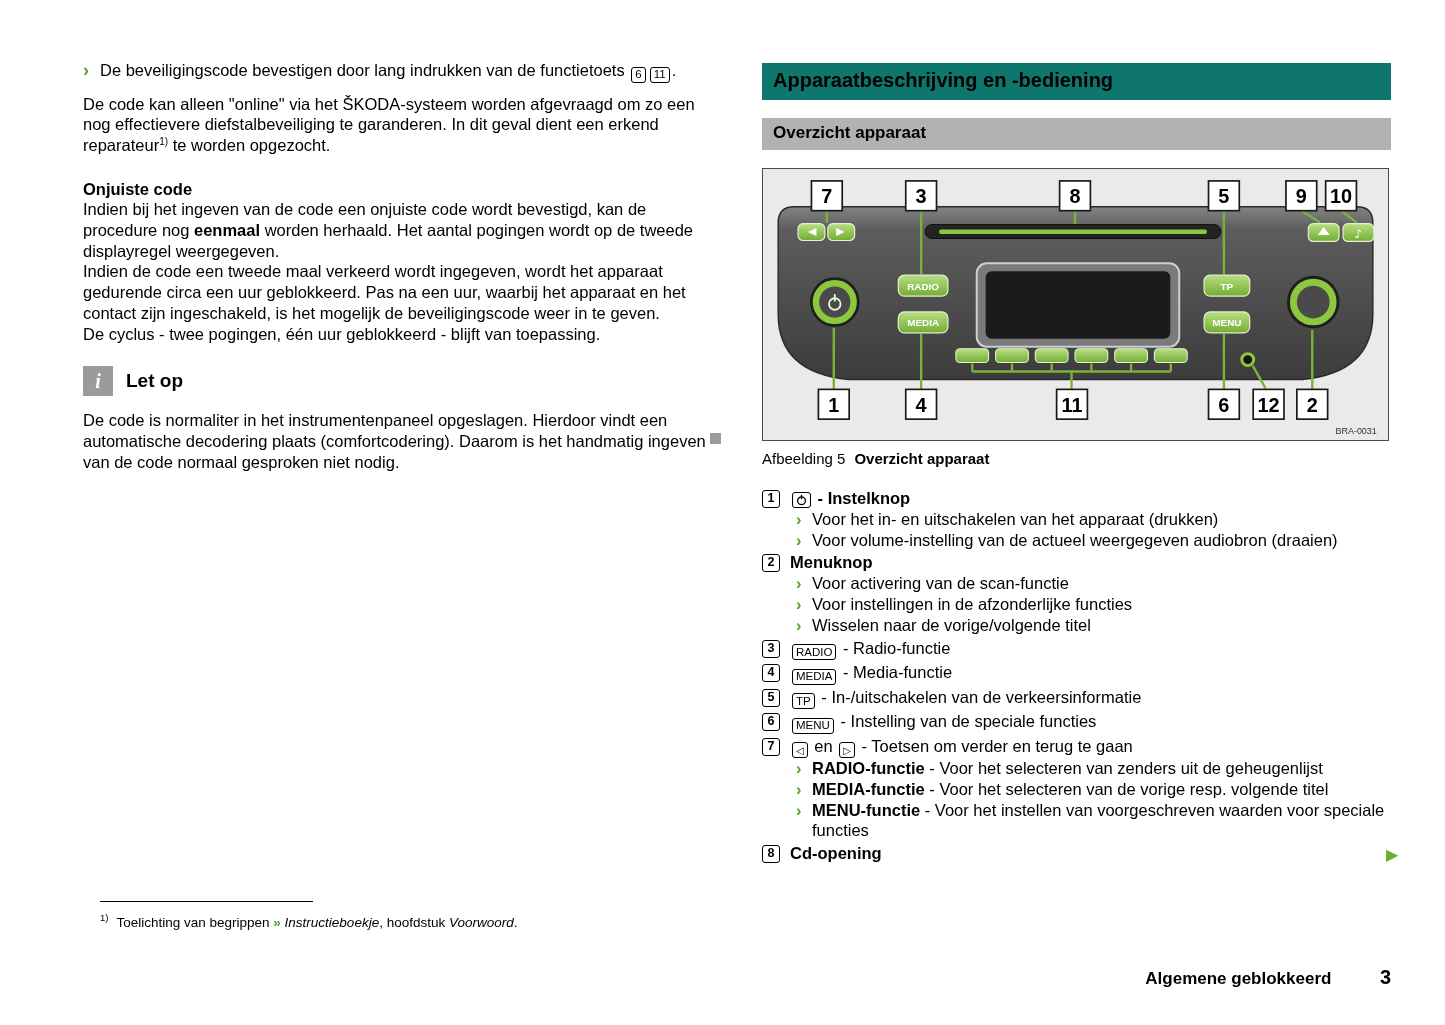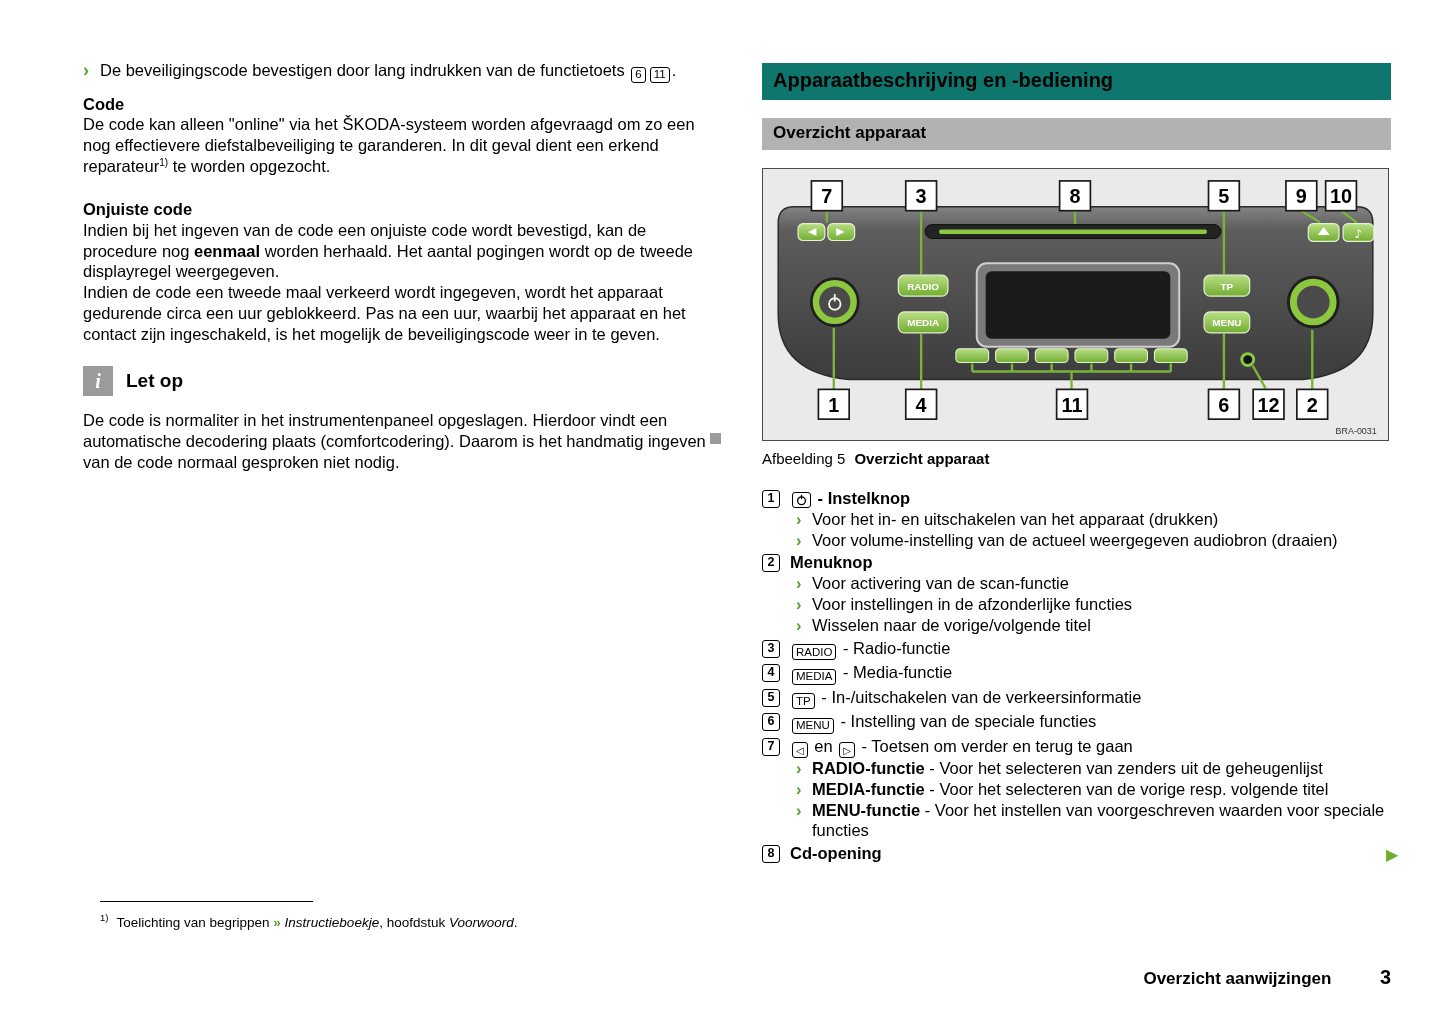--- a/index.html
+++ b/index.html
@@ -62,27 +62,27 @@
 
   <div class="col-left">
 
     <div class="bullet-line">
       <span class="chev chev-lg">›</span>
       <div class="bullet-body">
         <span>De beveiligingscode bevestigen door lang indrukken van de functietoets </span><span class="keycap">6</span><span class="keycap">11</span><span>.</span>
       </div>
     </div>
 
-    <div class="h-bold">Code</div>
     <p class="para"><span>De code kan alleen "online" via het ŠKODA-systeem worden afgevraagd om zo een nog effectievere diefstalbeveiliging te garanderen. In dit geval dient een erkend reparateur</span><sup class="fn-ref">1)</sup><span> te worden opgezocht.</span></p>
 
     <div class="h-bold mt13">Onjuiste code</div>
     <p class="para"><span>Indien bij het ingeven van de code een onjuiste code wordt bevestigd, kan de procedure nog </span><b>eenmaal</b><span> worden herhaald. Het aantal pogingen wordt op de tweede displayregel weergegeven.</span></p>
 
     <p class="para mt10">Indien de code een tweede maal verkeerd wordt ingegeven, wordt het apparaat gedurende circa een uur geblokkeerd. Pas na een uur, waarbij het apparaat en het contact zijn ingeschakeld, is het mogelijk de beveiligingscode weer in te geven.</p>
+    <p class="para mt10">De cyclus - twee pogingen, één uur geblokkeerd - blijft van toepassing.</p>
 
     <div class="note-head">
       <div class="note-icon">i</div>
       <div class="note-title">Let op</div>
     </div>
     <div class="note-body">
       <span>De code is normaliter in het instrumentenpaneel opgeslagen. Hierdoor vindt een automatische decodering plaats (comfortcodering). Daarom is het handmatig ingeven van de code normaal gesproken niet nodig.</span>
       <span class="end-marker"></span>
     </div>
   </div>
@@ -308,17 +308,17 @@
         <span class="numbox">8</span>
         <span class="li-content"><b>Cd-opening</b></span>
       </div>
 
     </div>
   </div>
 
   <div class="cont-arrow">▶</div>
 
   <div class="footer">
-    <span class="footer-section">Overzicht aanwijzingen</span>
+    <span class="footer-section">Algemene geblokkeerd</span>
     <span class="footer-page">3</span>
   </div>
 
 </div>
 
 </body></html>

